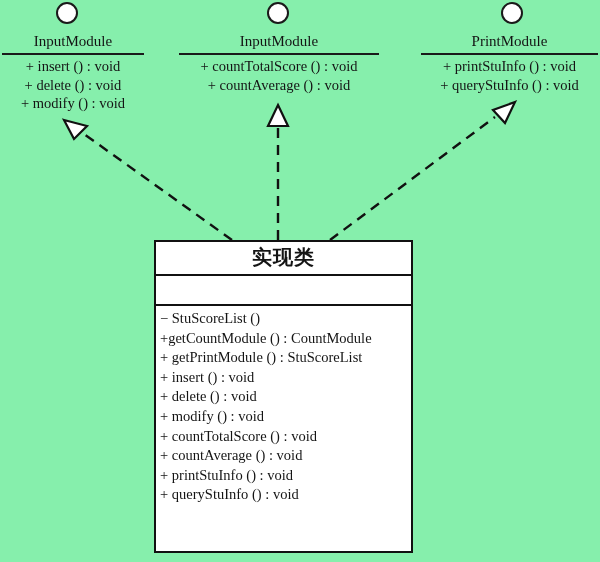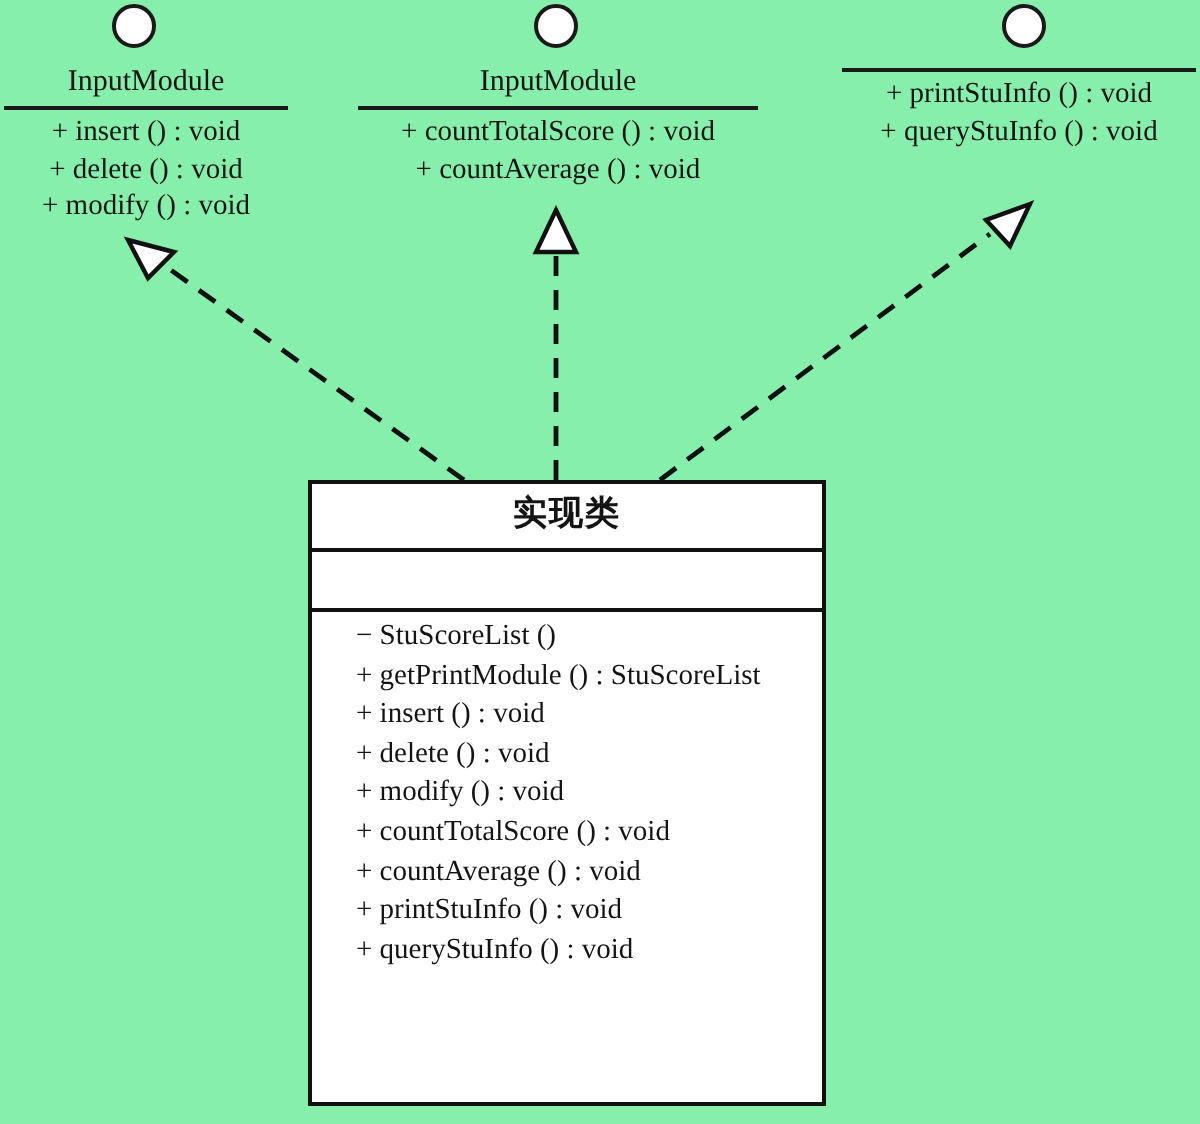--- a/index.html
+++ b/index.html
@@ -58,36 +58,36 @@
     box-sizing: border-box;
     border: 2px solid #111111;
     background: #ffffff;
   }
   .cb-header {
     text-align: center;
     padding: 5px 0 6px 0;
     border-bottom: 2px solid #111111;
   }
   .cb-header .stereotype {
-    font-size: 17px;
+    font-size: 20px;
     line-height: 21px;
     font-family: "DejaVu Sans", "Liberation Sans", sans-serif;
     font-weight: bold;
     letter-spacing: 1px;
   }
   .cb-header .classname {
     font-size: 15px;
     line-height: 20px;
   }
   .cb-attrs {
     height: 28px;
     border-bottom: 2px solid #111111;
   }
   .cb-ops {
-    padding: 3px 0 4px 22px;
+    padding: 3px 0 4px 4px;
   }
   .cb-ops .op {
     font-size: 14.5px;
     line-height: 19.6px;
     white-space: nowrap;
     text-align: left;
   }
 
   
   svg.connectors {
@@ -132,34 +132,36 @@
     <div class="iface-name">InputModule</div>
     <div class="iface-rule"></div>
     <div class="iface-ops">
       <div class="op">+ countTotalScore () : void</div>
       <div class="op">+ countAverage () : void</div>
     </div>
   </div>
 
   <div class="lollipop" style="left:501px; top:2px;"></div>
   <div class="iface" style="left:421px; top:32px; width:177px;">
+    <div class="iface-name">PrintModule</div>
     <div class="iface-rule"></div>
     <div class="iface-ops">
       <div class="op">+ printStuInfo () : void</div>
       <div class="op">+ queryStuInfo () : void</div>
     </div>
   </div>
 
   <div class="classbox" style="left:154px; top:240px; width:259px; height:313px;">
     <div class="cb-header">
       <div class="stereotype">实现类</div>
     </div>
     <div class="cb-attrs"></div>
     <div class="cb-ops">
       <div class="op">− StuScoreList ()</div>
+      <div class="op">+getCountModule () : CountModule</div>
       <div class="op">+ getPrintModule () : StuScoreList</div>
       <div class="op">+ insert () : void</div>
       <div class="op">+ delete () : void</div>
       <div class="op">+ modify () : void</div>
       <div class="op">+ countTotalScore () : void</div>
       <div class="op">+ countAverage () : void</div>
       <div class="op">+ printStuInfo () : void</div>
       <div class="op">+ queryStuInfo () : void</div>
     </div>
   </div>

